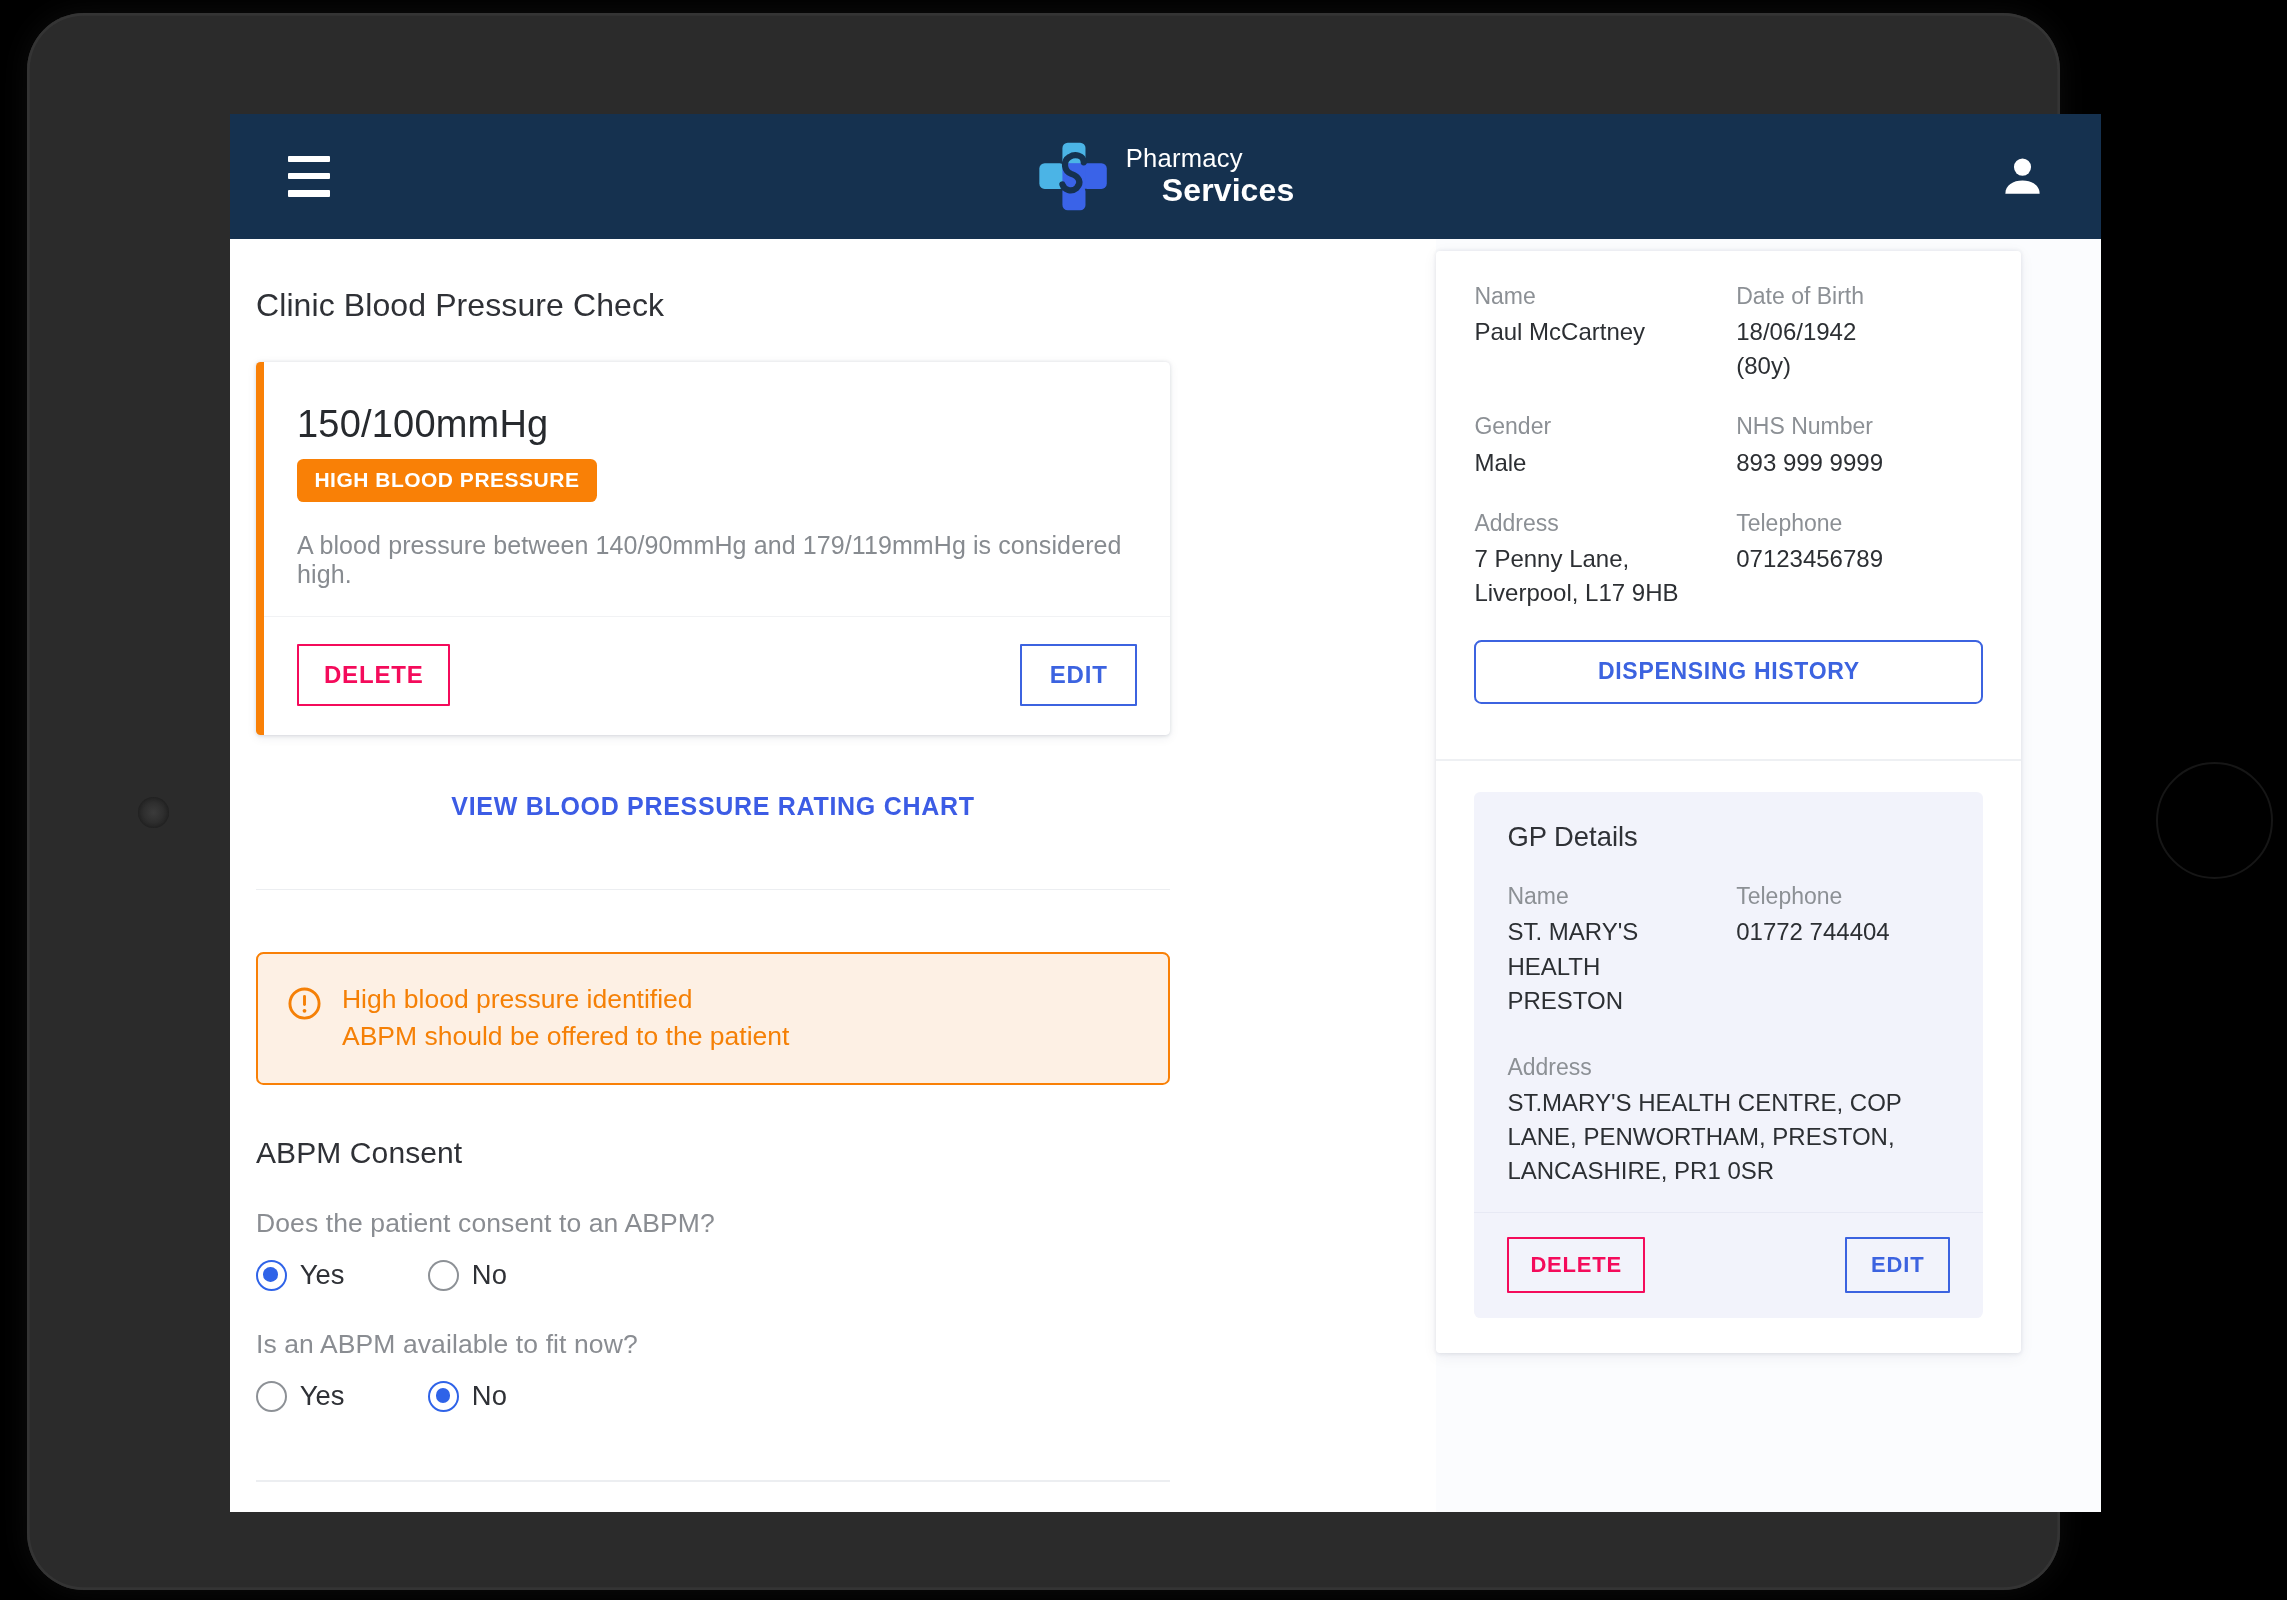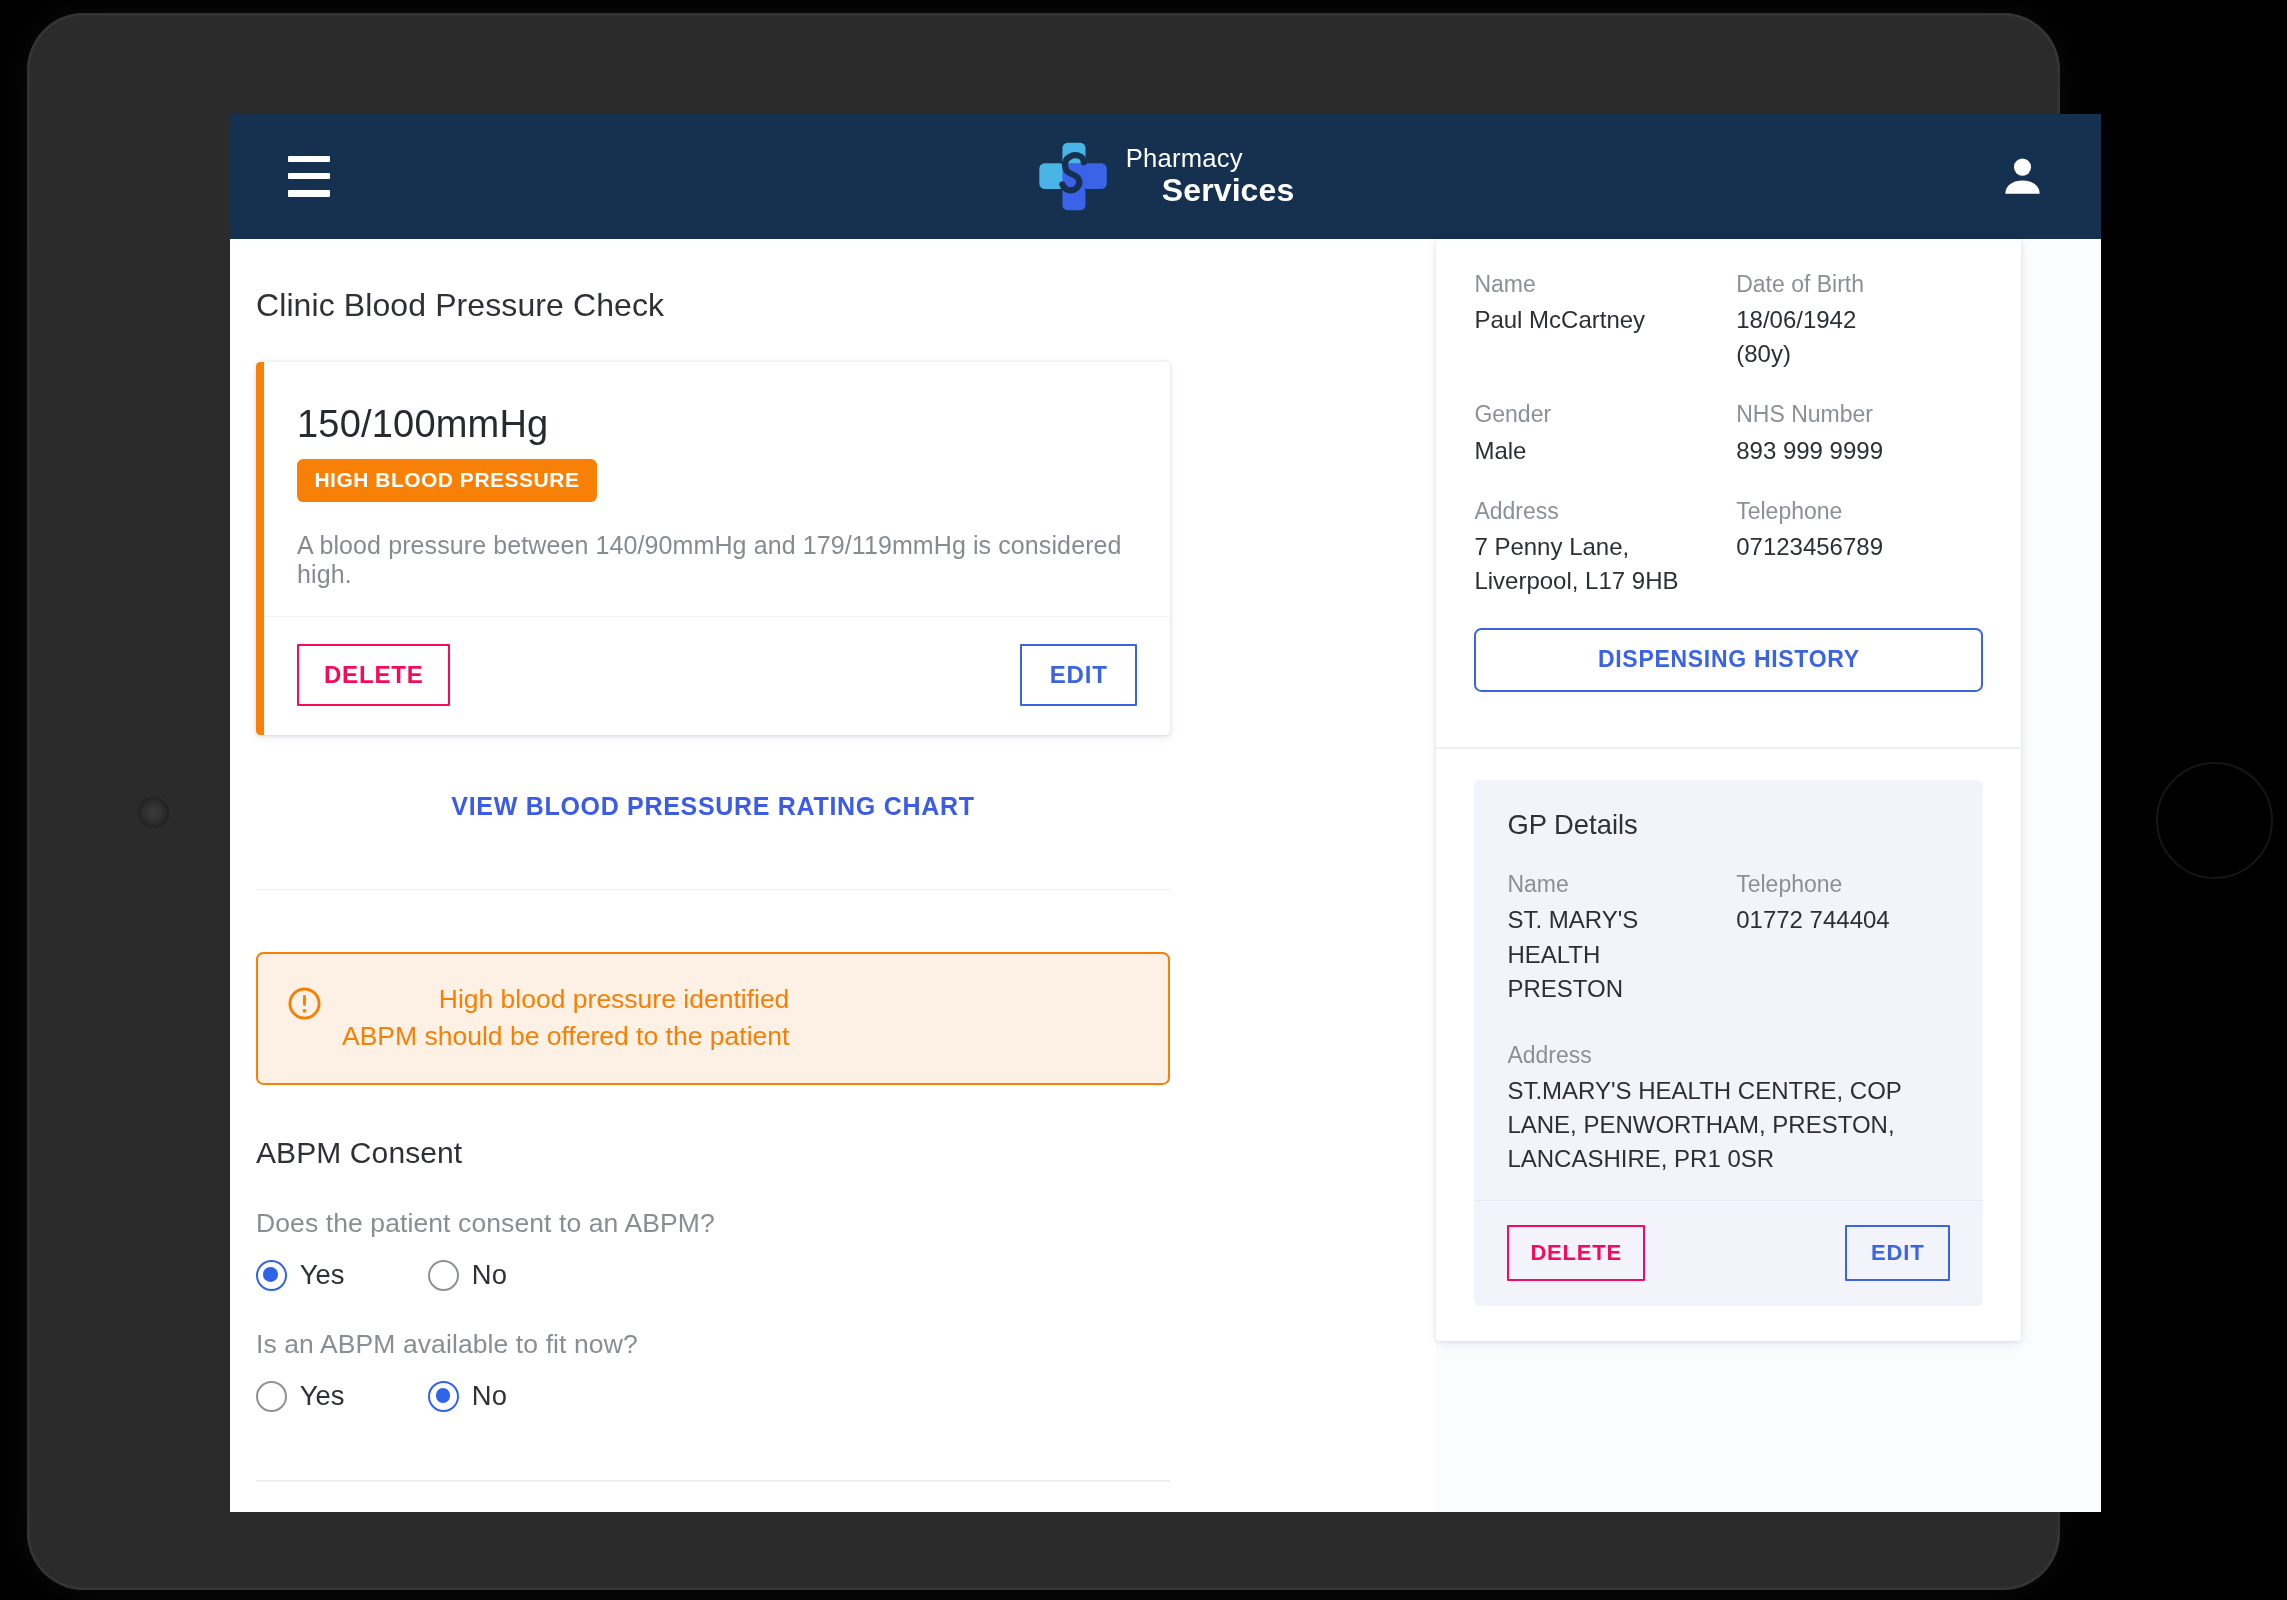--- a/index.html
+++ b/index.html
@@ -148,21 +148,21 @@
 
   .divider { width: 914px; height: 1.8px; background: #eceef1; margin-top: 68px; }
 
   
   #bp-alert {
     width: 914px; margin-top: 62px;
     background: #fdf0e4;
     border: 2.3px solid #f98006;
     border-radius: 7.3px;
     padding: 26.5px 27.4px 29px 29px;
-    display: flex; gap: 20px; align-items: flex-start; text-align: right;
+    display: flex; gap: 20px; align-items: flex-start;
   }
   #alert-icon { flex: 0 0 auto; margin-top: 4.6px; }
   #bp-alert .msg-lines { color: #f58006; font-size: 26.5px; line-height: 1.38; font-weight: 400; }
 
   
   #abpm-consent-title { margin-top: 51px; font-size: 30px; color: #2f3136; }
 
   .field-label {
     margin-top: 38px;
     font-size: 26.5px; color: #8a8d92; font-weight: 400; letter-spacing: 0.1px;
@@ -176,21 +176,21 @@
   .radio-option.selected .radio-mark { border-color: #2f63e8; }
   .radio-option.selected .radio-mark::after {
     content: ""; position: absolute; left: 5.5px; top: 5.5px;
     width: 14.6px; height: 14.6px; border-radius: 50%; background: #2f63e8;
   }
   .radio-label { font-size: 27.4px; color: #2f3136; }
   .radio-gap { width: 25.6px; }
 
   
   #patient-panel {
-    position: absolute; left: 1206px; top: 0;
+    position: absolute; left: 1206px; top: 12px;
     width: 585px; min-height: 975px;
     background: #ffffff;
     border-radius: 3.7px;
     box-shadow: 0 0.9px 4.6px rgba(30,40,70,0.11), 0 3.7px 14.6px rgba(30,40,70,0.06);
   }
   #patient-details { padding: 29px 38px 27.4px 38px; }
   .detail-grid { display: grid; grid-template-columns: 1fr 1fr; column-gap: 14.6px; row-gap: 0; }
   .detail-cell { padding-bottom: 27.4px; }
   .detail-label { font-size: 23px; color: #8c9095; font-weight: 400; line-height: 1.45; }
   .detail-value { font-size: 24px; color: #2c2f33; font-weight: 400; line-height: 1.42; margin-top: 1.8px; }

